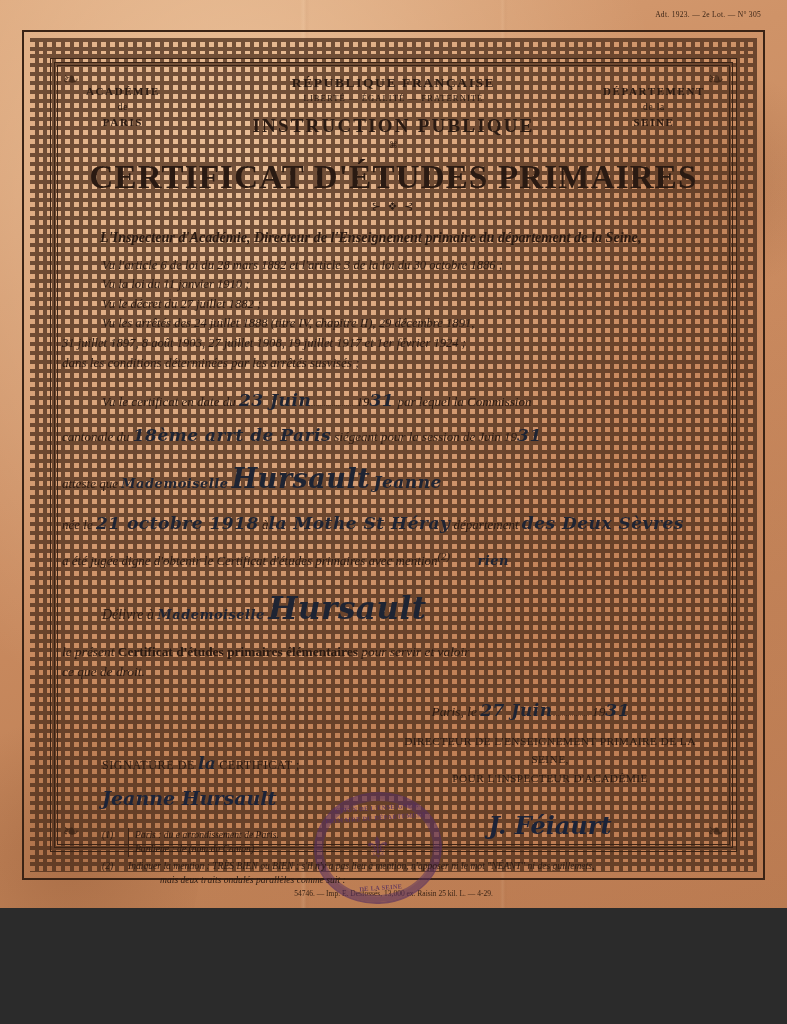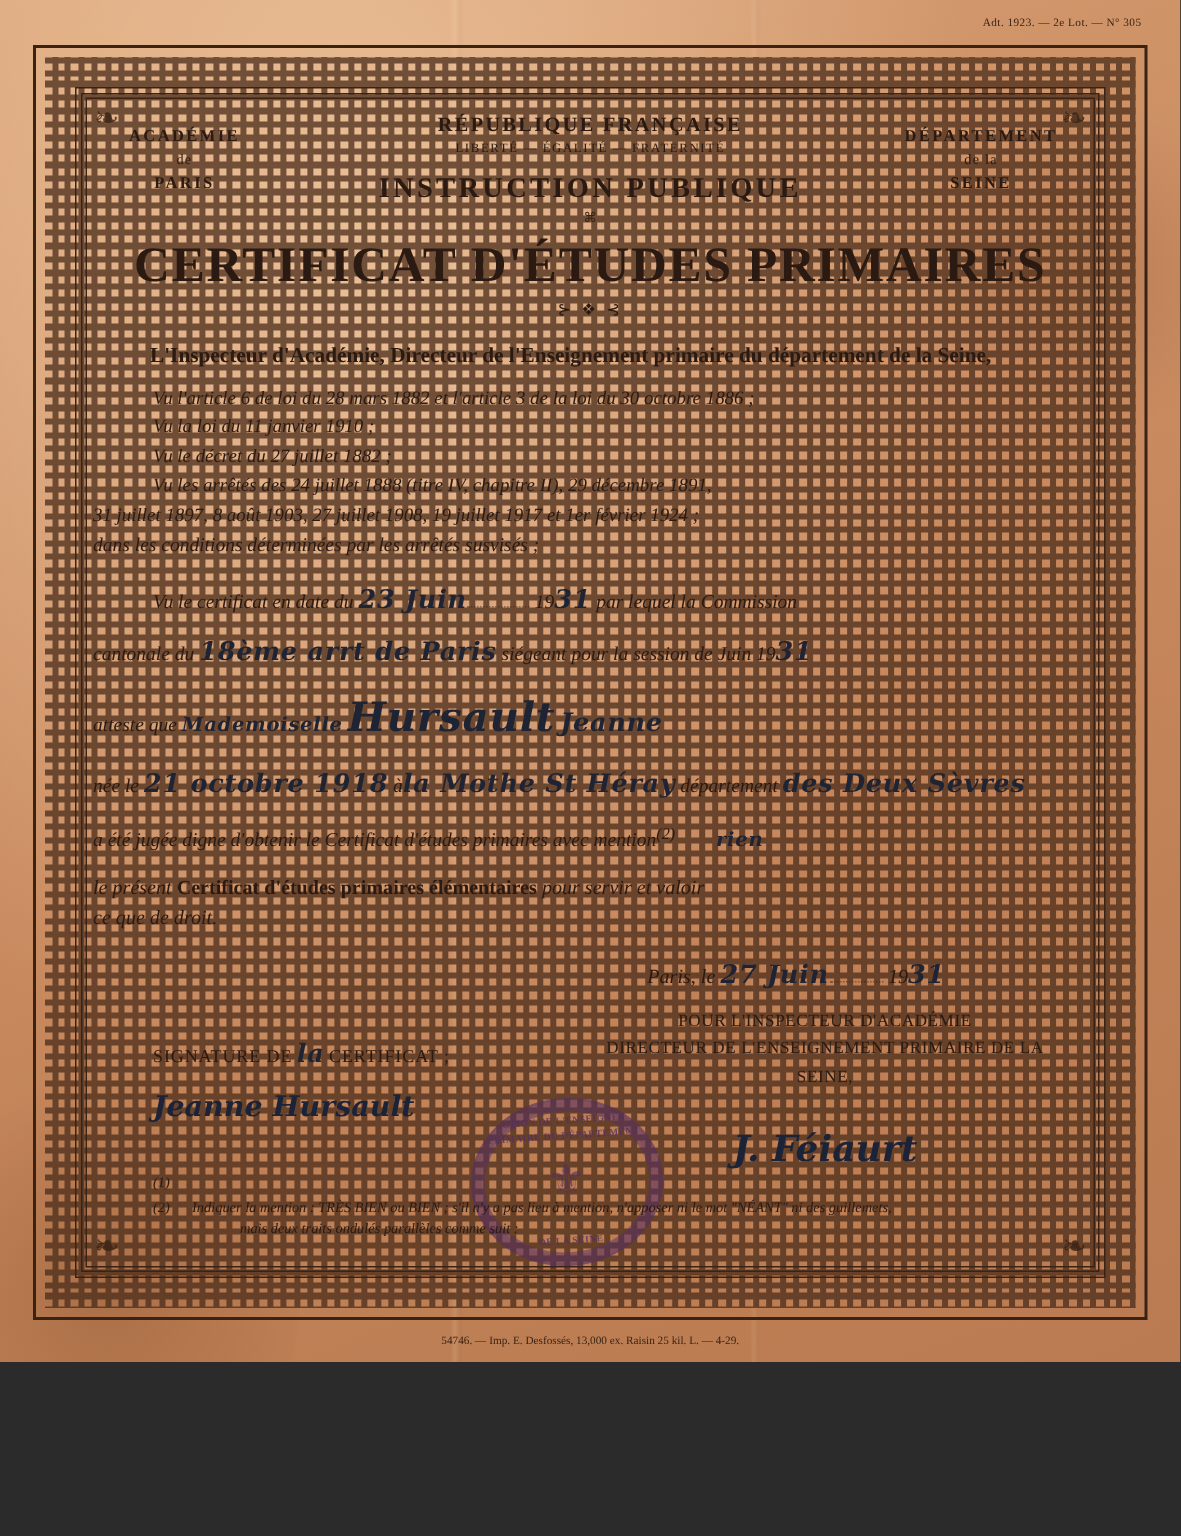--- a/index.html
+++ b/index.html
@@ -172,20 +172,21 @@
     margin-top: 4px;
     letter-spacing: 2px;
   }
 
   .body {
     margin-top: 14px;
     font-size: 13.2px;
     line-height: 1.55;
   }
   .lead {
+    font-style: italic;
     font-weight: bold;
     font-size: 14.2px;
     text-indent: 38px;
     line-height: 1.45;
   }
   .vu {
     font-style: italic;
     font-size: 12.6px;
     line-height: 1.55;
     margin-left: 40px;
@@ -417,58 +418,67 @@
         <span>à</span><span class="hand hand-md">la Mothe St Héray</span>
         <span>département</span>
         <span class="hand hand-md">des Deux Sèvres</span>
       </div>
 
       <div class="mention-line">
         <span>a été jugée  digne d'obtenir le Certificat d'études primaires avec mention</span><sup>(2)</sup>
         <span class="hand hand-sm" style="margin-left:24px;">rien</span>
       </div>
 
+      <div class="deliv" style="margin-top:12px;">
+        <span class="indent"></span><span>Délivre à</span>
+        <span class="hand hand-sm">Mademoiselle</span>
+        <span class="hand hand-xl">Hursault</span>
+      </div>
 
       <div class="present">
         <span>le présent</span>
         <b>Certificat d'études primaires élémentaires</b>
         <span>pour servir et valoir</span>
       </div>
       <div style="font-style:italic;font-size:13.4px;">ce que de droit.</div>
 
       <div class="paris-line">
         <span>Paris, le</span>
         <span class="hand hand-md">27 Juin</span><span class="dotline" style="width:36px;"></span>
         <span>19</span><span class="hand hand-md">31</span>
       </div>
 
       <div class="sig-area">
 
         <div class="sig-right">
+          <div class="sc">DIRECTEUR DE L'ENSEIGNEMENT PRIMAIRE DE LA SEINE,</div>
           <div class="sc">POUR L'INSPECTEUR D'ACADÉMIE</div>
-          <div class="sc">DIRECTEUR DE L'ENSEIGNEMENT PRIMAIRE DE LA SEINE,</div>
           <div class="sig-ink" style="font-size:24px;margin-top:18px;text-align:center;">J. Féiaurt</div>
         </div>
 
         <div class="sig-left">
           <span class="lbl">SIGNATURE DE</span>
           <span class="hand hand-md">la</span>
           <span class="lbl">CERTIFICAT ;</span>
           <div class="sig-ink" style="font-size:19px;margin-top:8px;">Jeanne Hursault</div>
         </div>
 
         <div class="stamp">
           <div class="ring-text-top">DIRECTION DE L'ENSEIGNEMENT PRIMAIRE DU DÉPARTEMENT</div>
           <div class="emblem">⚜</div>
           <div class="ring-text-bot">DE LA SEINE</div>
         </div>
 
         <div class="footnotes">
           <div class="fn">
             <span class="num">(1)</span>
+            <span class="fn-bar">
+              <span>Paris : du            e arrondissement de Paris.</span><br>
+              <span>Banlieue : de                           (nom du Canton).</span>
+            </span>
           </div>
           <div class="fn" style="margin-top:2px;">
             <span class="num">(2)</span>
             <span>
               <span>Indiquer la mention : TRÈS BIEN ou BIEN ; s'il n'y a pas lieu à mention, n'apposer ni le mot "NÉANT" ni des guillemets,</span><br>
               <span style="margin-left:32px;">mais deux traits ondulés parallèles comme suit :</span>
             </span>
           </div>
         </div>
 

